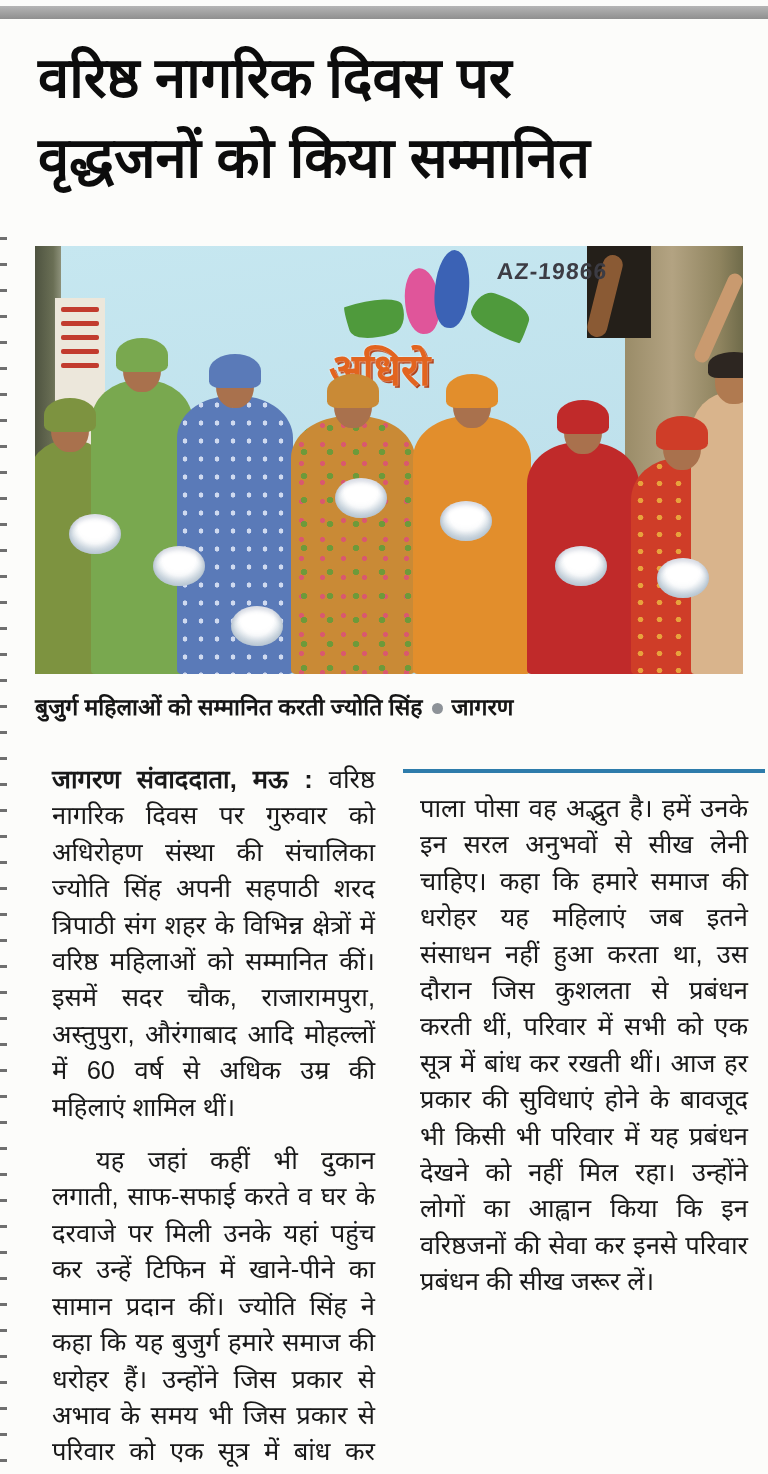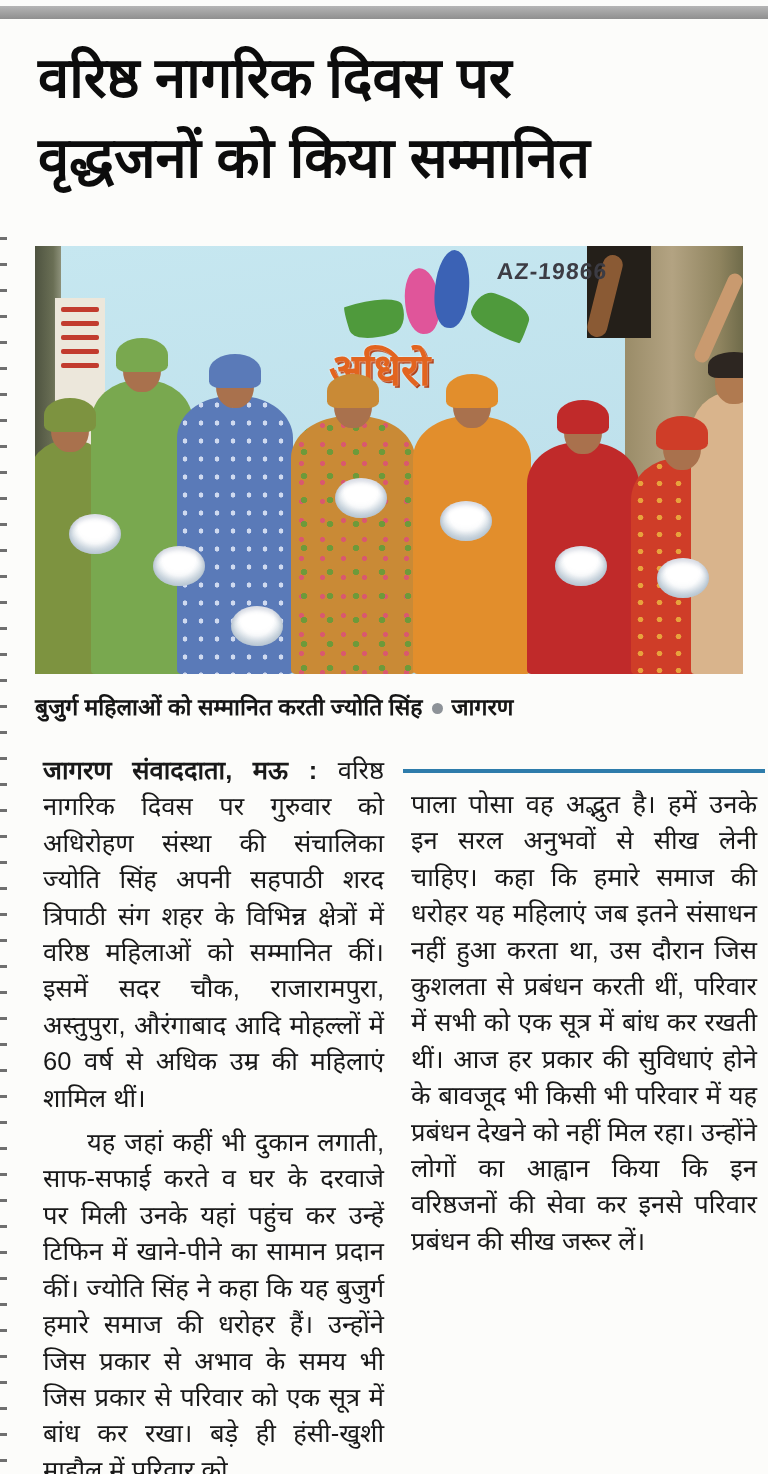--- a/index.html
+++ b/index.html
@@ -70,21 +70,21 @@
   .arm8{position:absolute;left:676px;top:24px;width:15px;height:96px;background:#c99a6f;
     border-radius:8px;transform:rotate(24deg);}
   .bowl{position:absolute;width:52px;height:40px;border-radius:50%;z-index:3;
     background:radial-gradient(ellipse at 50% 30%,#ffffff 45%,#e7edf1 70%,#c9d4da);
     box-shadow:inset 0 -6px 8px rgba(90,120,150,.35), inset 0 4px 4px rgba(60,80,120,.18);}
   
   .caption{position:absolute;left:35px;top:690px;width:715px;font-size:23px;font-weight:700;color:#151515;}
   .cap-dot{display:inline-block;width:11px;height:11px;border-radius:50%;background:#8d9298;margin:0 8px 1px 10px;}
   
   .col{position:absolute;font-size:25.5px;line-height:36.4px;text-align:justify;color:#191919;}
-  .col p{margin:8px;}
+  .col p{margin:17px;}
   .left-col{left:35px;top:744px;width:357px;}
   .left-col .p2{text-indent:44px;}
   .right-col{left:403px;top:752px;width:362px;}
   .pullquote{font-size:27.5px;line-height:42px;font-weight:700;color:#2d2d2d;text-align:left;}
   .blue-rule{height:4px;background:#2e7cab;border:none;margin:17px 0 13px;}
   b.dateline{font-weight:800;}
 </style>
 </head>
 <body>
 

